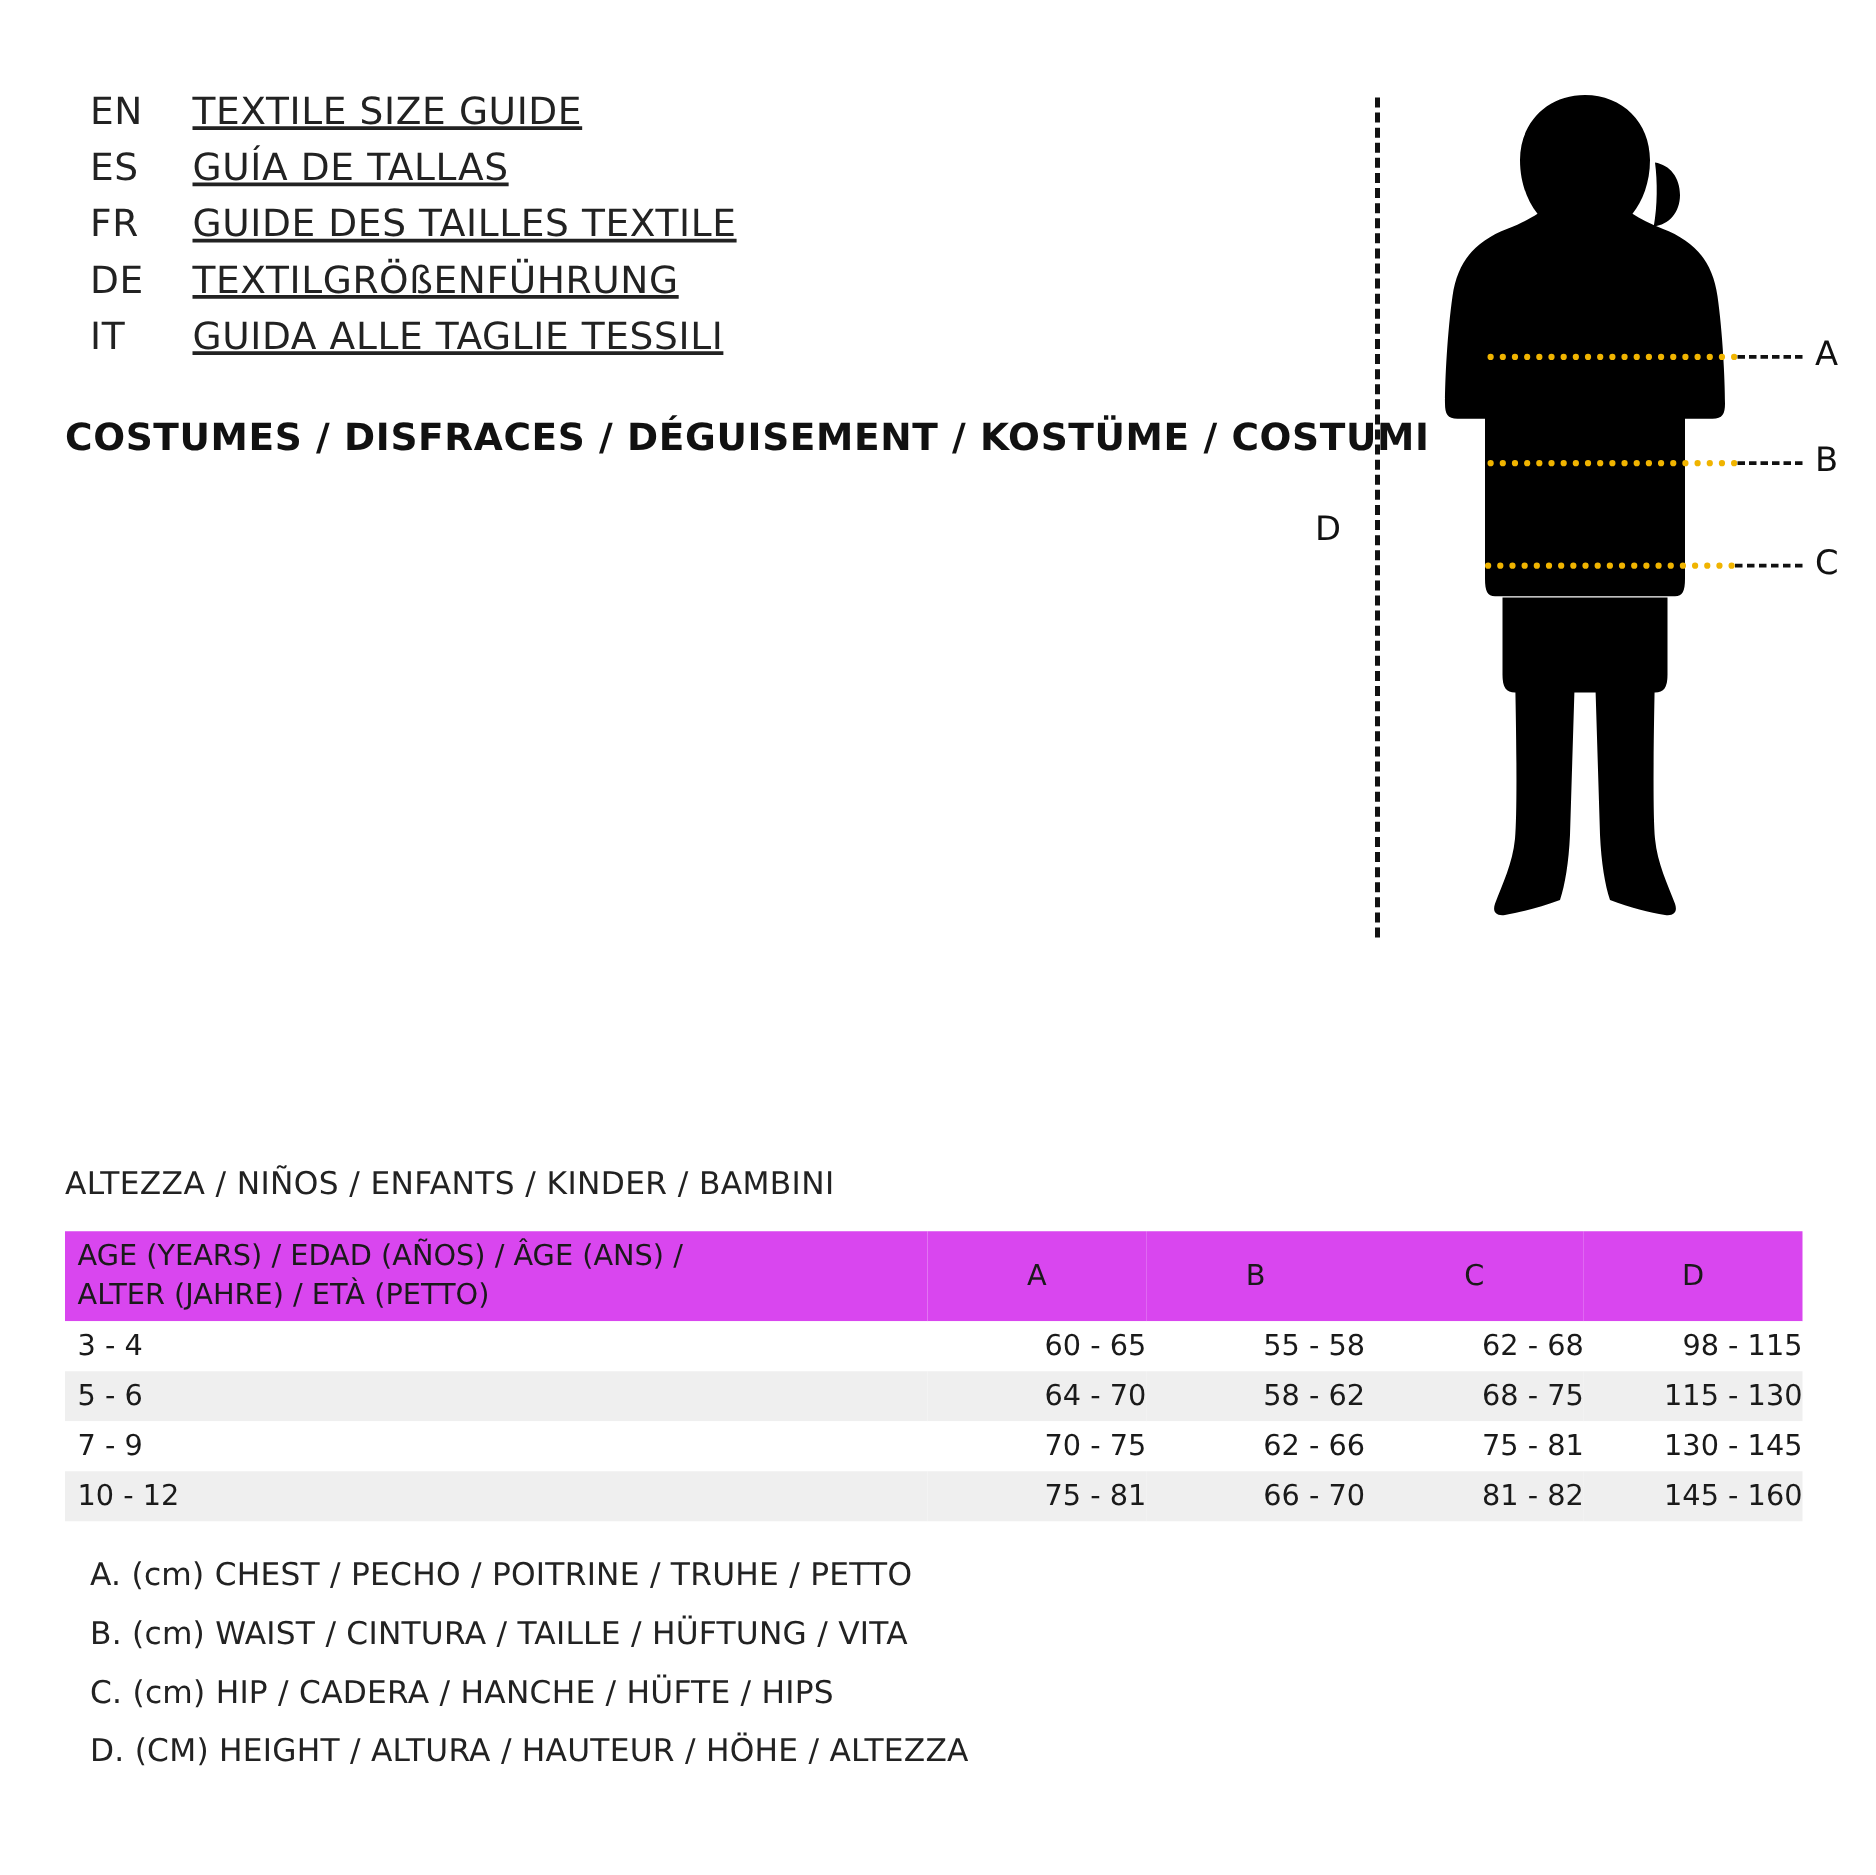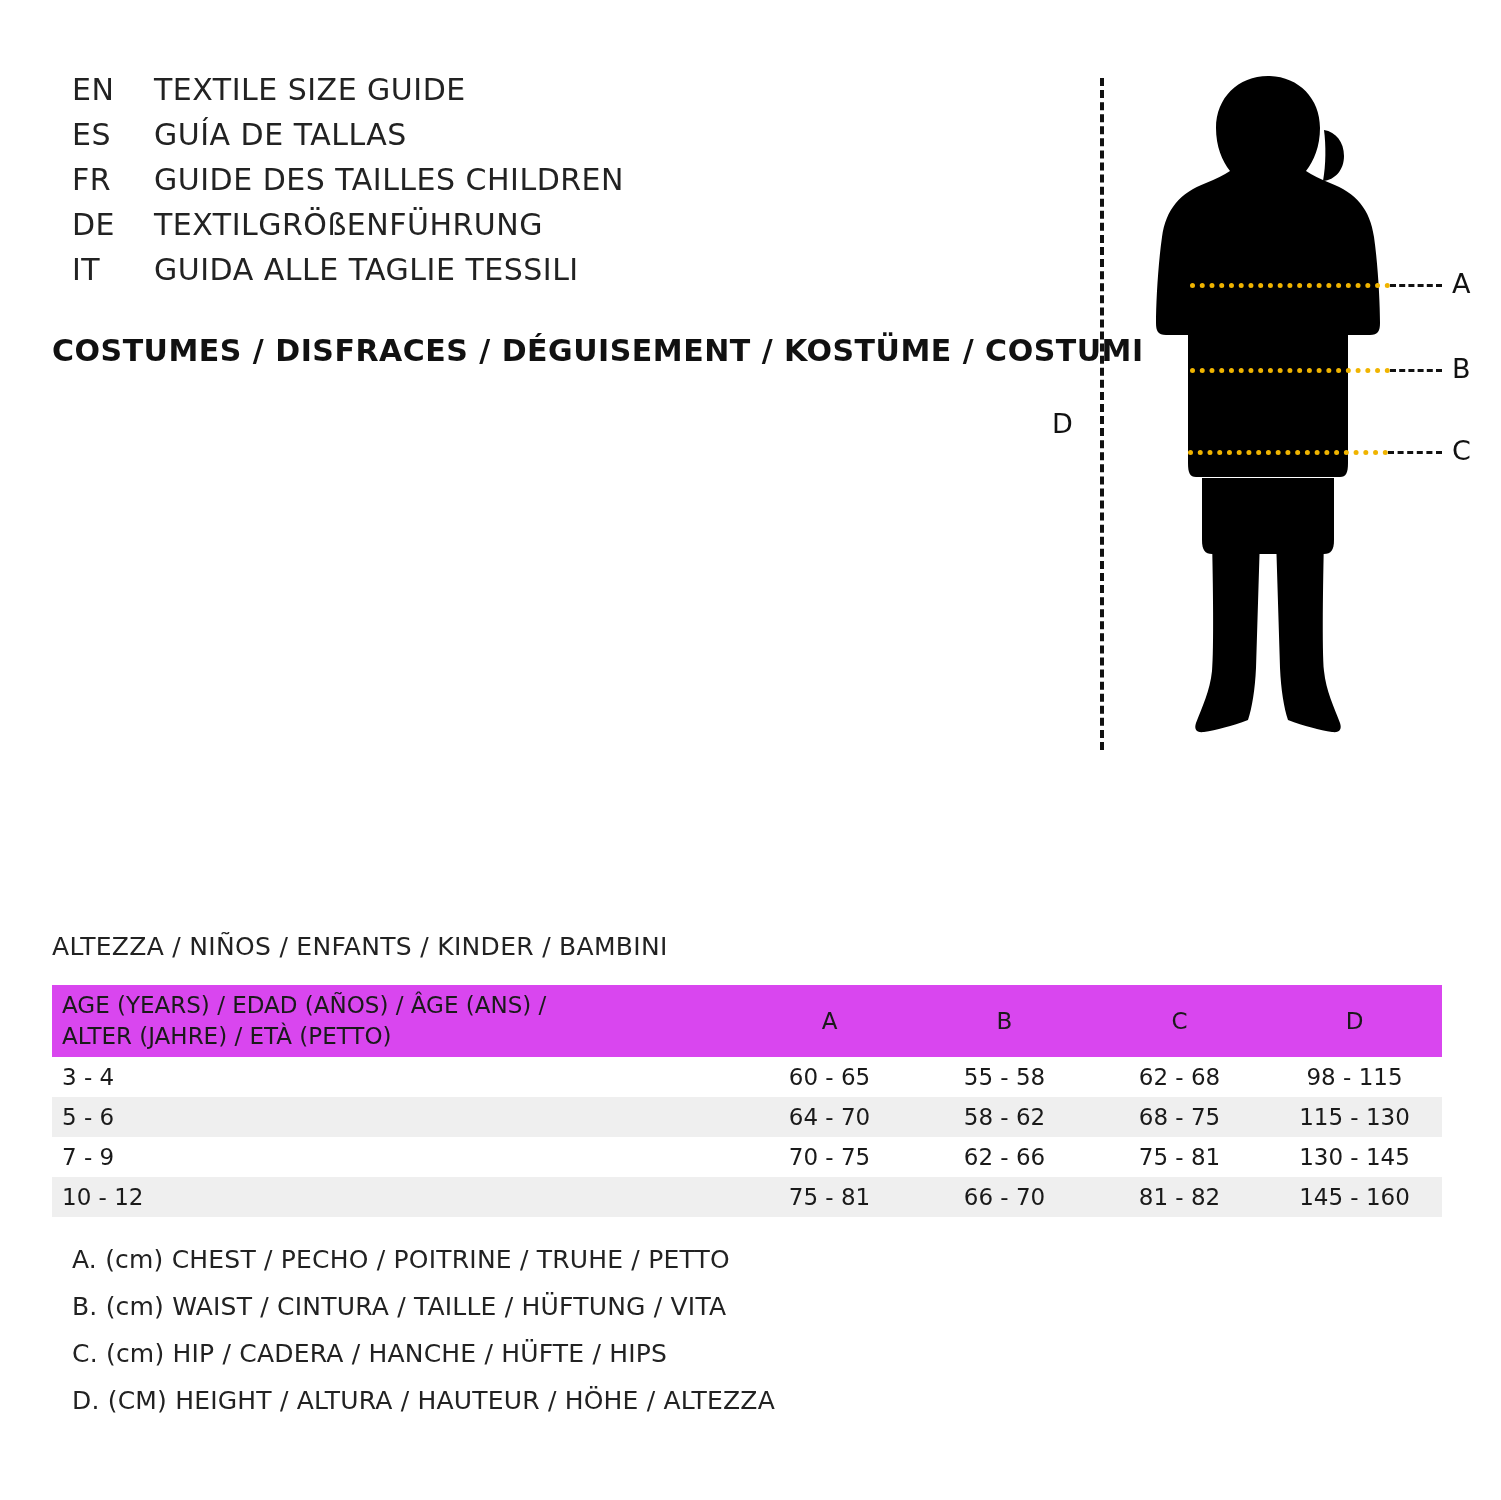--- a/index.html
+++ b/index.html
@@ -31,20 +31,21 @@
     letter-spacing: 0.5px;
     color: #222;
     margin-left: 20px;
   }
   .lang-code {
     width: 82px;
     flex: 0 0 82px;
   }
   .lang-title {
     flex: 1 1 auto;
+    text-decoration: underline;
   }
 
   .costumes-line {
     position: absolute;
     left: 52px;
     top: 333px;
     font-size: 30px;
     font-weight: bold;
     letter-spacing: 0.5px;
     color: #111;
@@ -140,21 +141,21 @@
     background: #efefef;
   }
   .row-plain {
     background: #ffffff;
   }
   .cell-age {
     text-align: left;
     padding-left: 10px !important;
   }
   .cell-val {
-    text-align: center;
+    text-align: right;
   }
 
   
   .legend {
     position: absolute;
     left: 52px;
     top: 1245px;
     font-size: 25px;
     color: #222;
   }
@@ -171,21 +172,21 @@
   <div class="lang-row">
     <span class="lang-code">EN</span>
     <span class="lang-title">TEXTILE SIZE GUIDE</span>
   </div>
   <div class="lang-row">
     <span class="lang-code">ES</span>
     <span class="lang-title">GUÍA DE TALLAS</span>
   </div>
   <div class="lang-row">
     <span class="lang-code">FR</span>
-    <span class="lang-title">GUIDE DES TAILLES CHILDREN</span>
+    <span class="lang-title">GUIDE DES TAILLES TEXTILE</span>
   </div>
   <div class="lang-row">
     <span class="lang-code">DE</span>
     <span class="lang-title">TEXTILGRÖßENFÜHRUNG</span>
   </div>
   <div class="lang-row">
     <span class="lang-code">IT</span>
     <span class="lang-title">GUIDA ALLE TAGLIE TESSILI</span>
   </div>
 </div>

